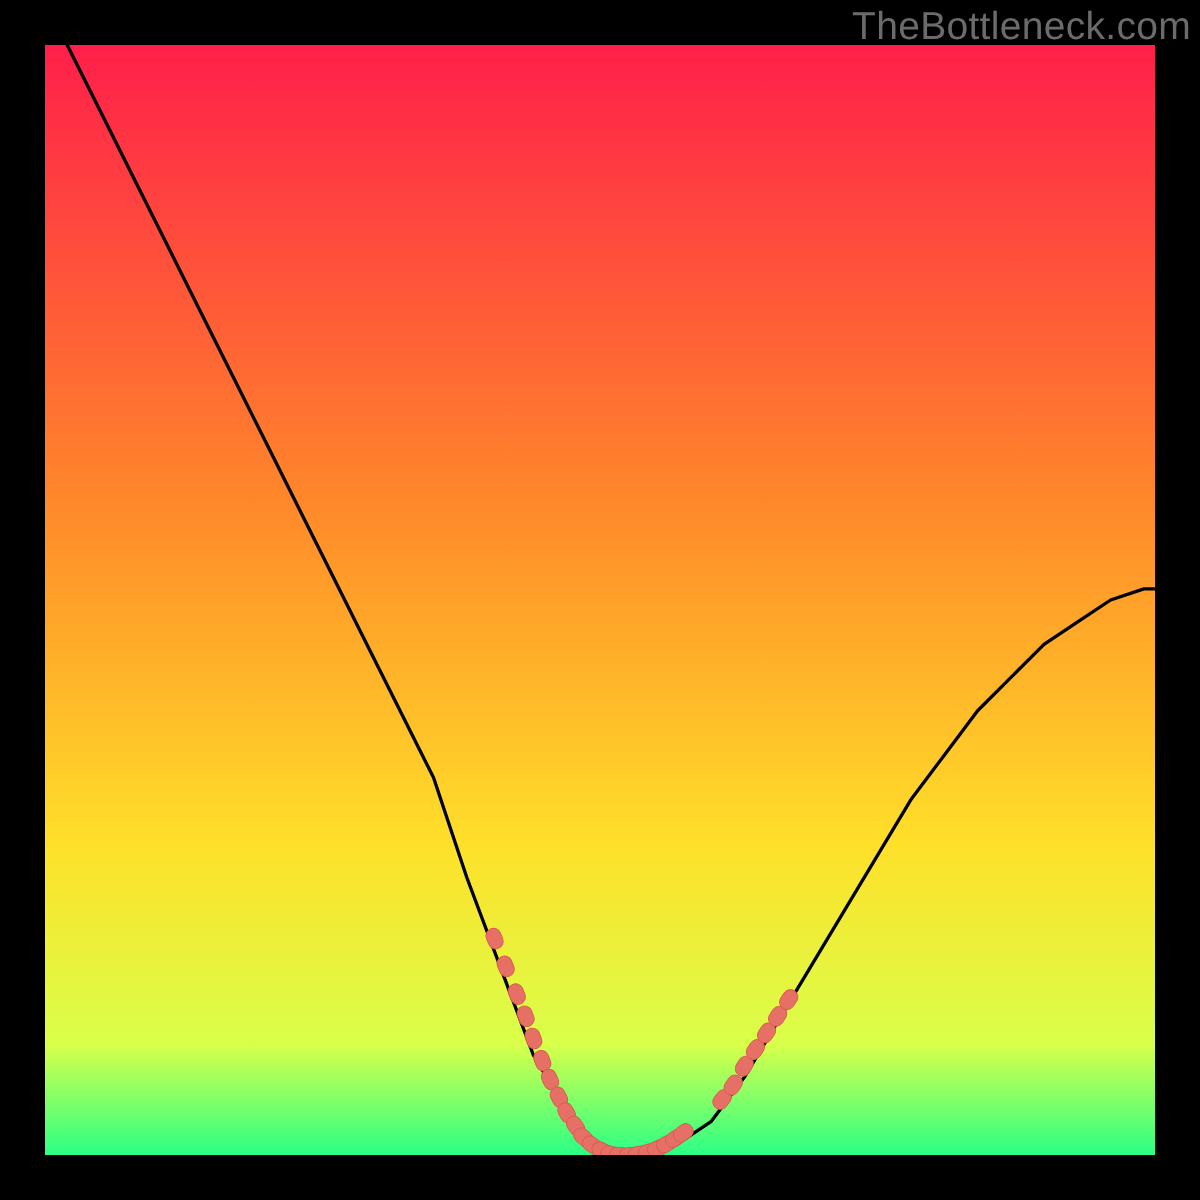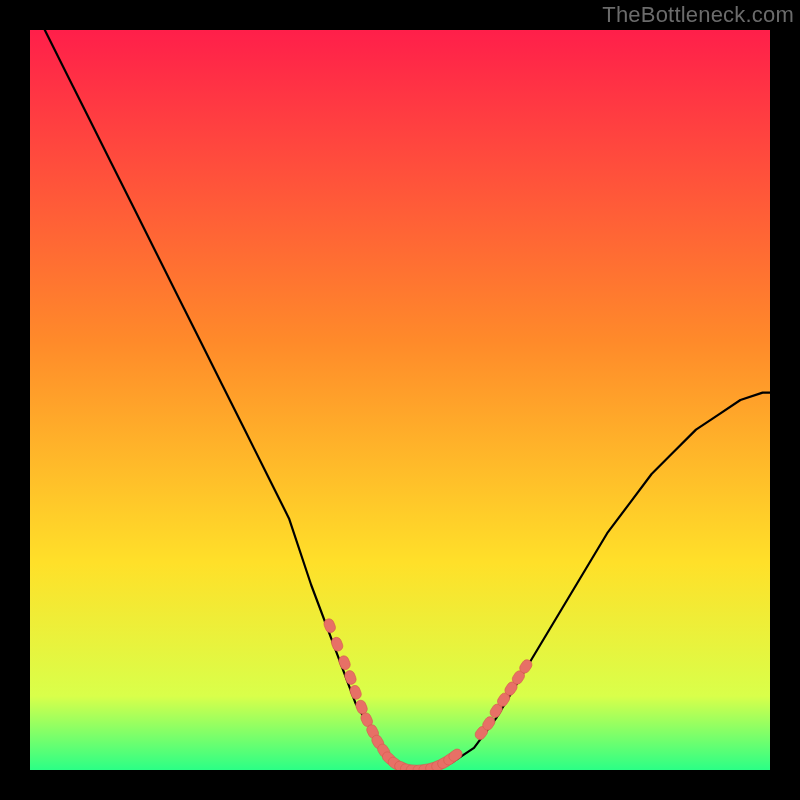--- a/index.html
+++ b/index.html
@@ -8,21 +8,21 @@
     position: relative;
     width: 800px;
     height: 800px;
     background: #000;
   }
   .watermark {
     position: absolute;
     top: 2px;
     right: 6px;
     font-family: Arial, Helvetica, sans-serif;
-    font-size: 22px;
+    font-size: 26px;
     font-weight: 500;
     color: #6b6b6b;
     letter-spacing: 0.2px;
     z-index: 10;
   }
   .plot {
     position: absolute;
     left: 30px;
     top: 30px;
     width: 740px;

